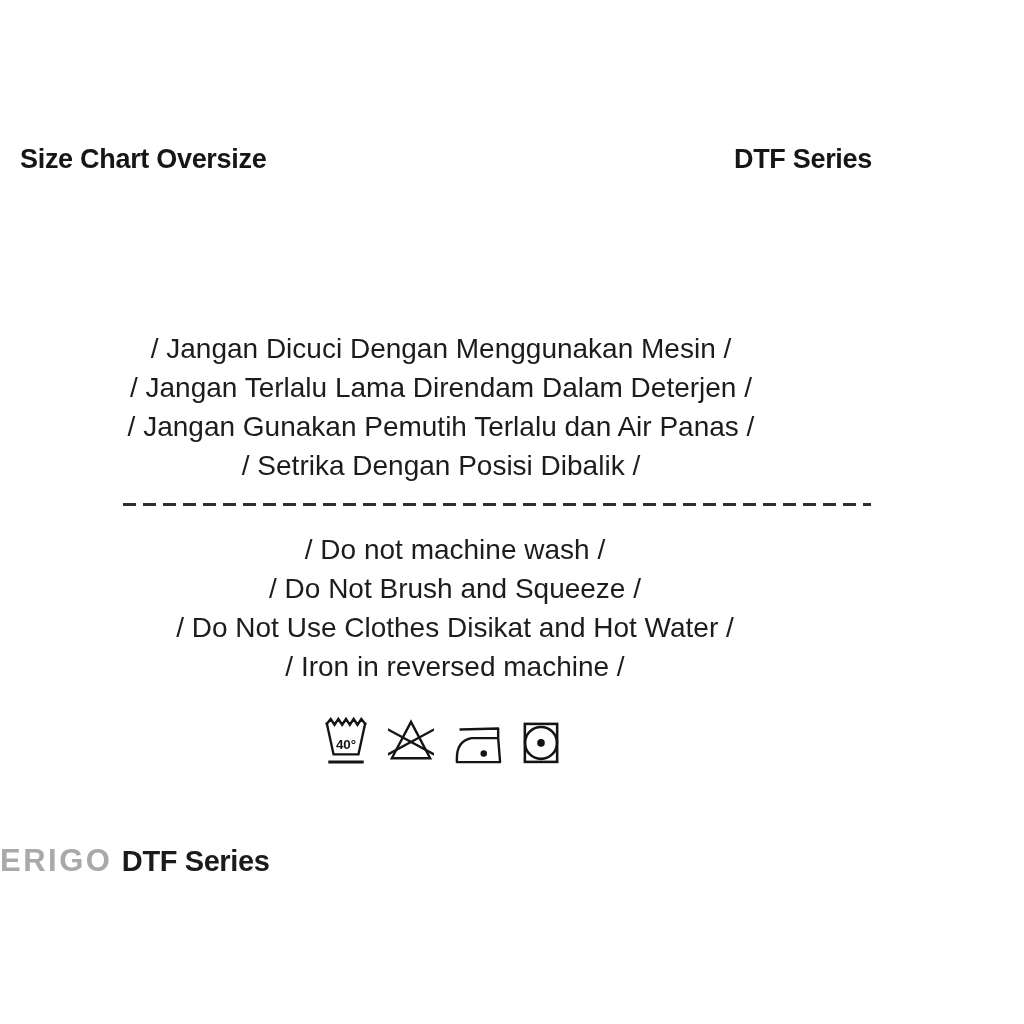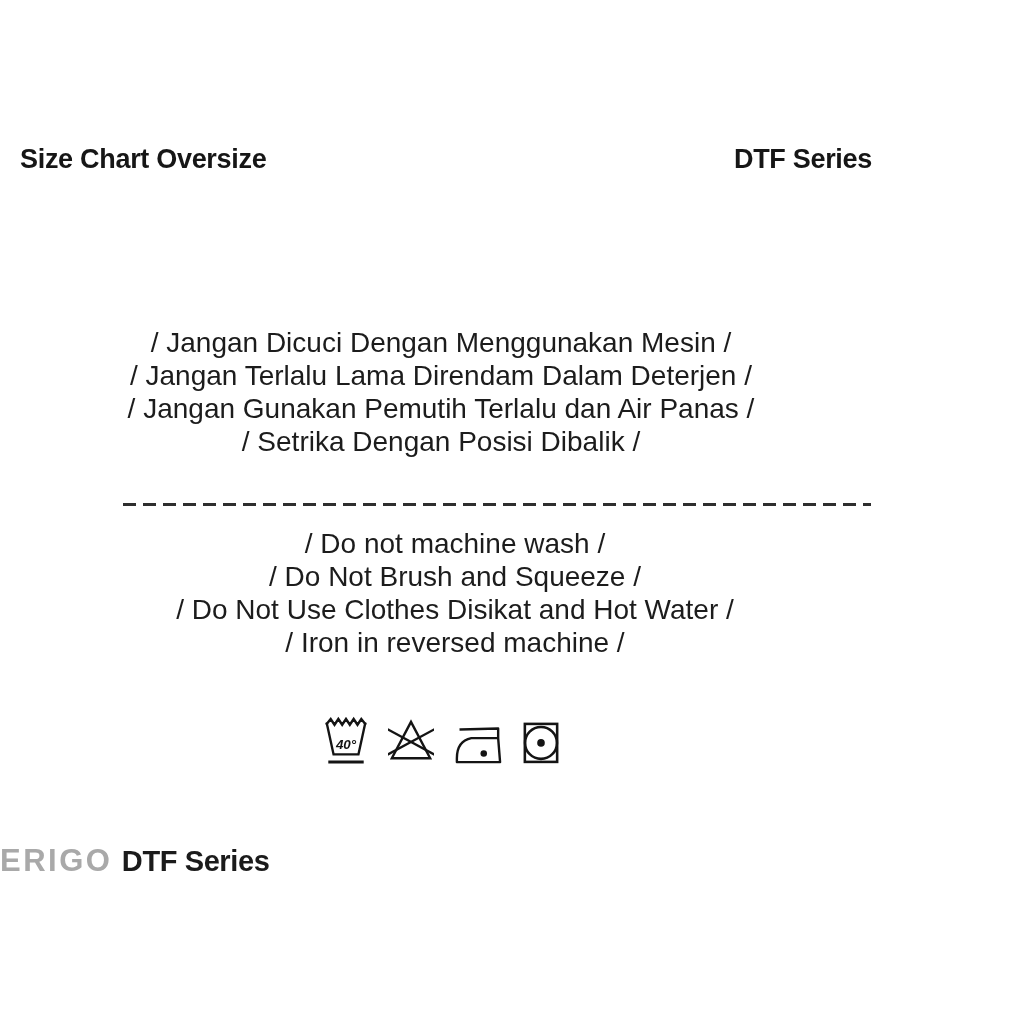--- a/index.html
+++ b/index.html
@@ -32,21 +32,21 @@
   .care-block {
     position: absolute;
     left: 0;
     right: 30px;
     text-align: center;
     font-size: 28px;
     line-height: 33px;
     color: #1c1c1c;
   }
   .care-block p {
-    margin: 0;
+    margin: 6px;
     padding: 0;
   }
   .block-id { top: 326px; }
   .block-en { top: 527px; padding-left: 28px; }
   .dashed-rule {
     position: absolute;
     top: 503px;
     left: 123px;
     width: 748px;
     height: 3px;
@@ -54,21 +54,20 @@
   }
   .symbols-row {
     position: absolute;
     top: 714px;
     left: 0;
     right: 28px;
     display: flex;
     justify-content: center;
     align-items: flex-end;
     gap: 20px;
-    font-style: italic;
   }
   .symbols-row svg {
     display: block;
   }
   .brand-row {
     position: absolute;
     top: 843px;
     left: 0;
     right: 28px;
     text-align: left;

